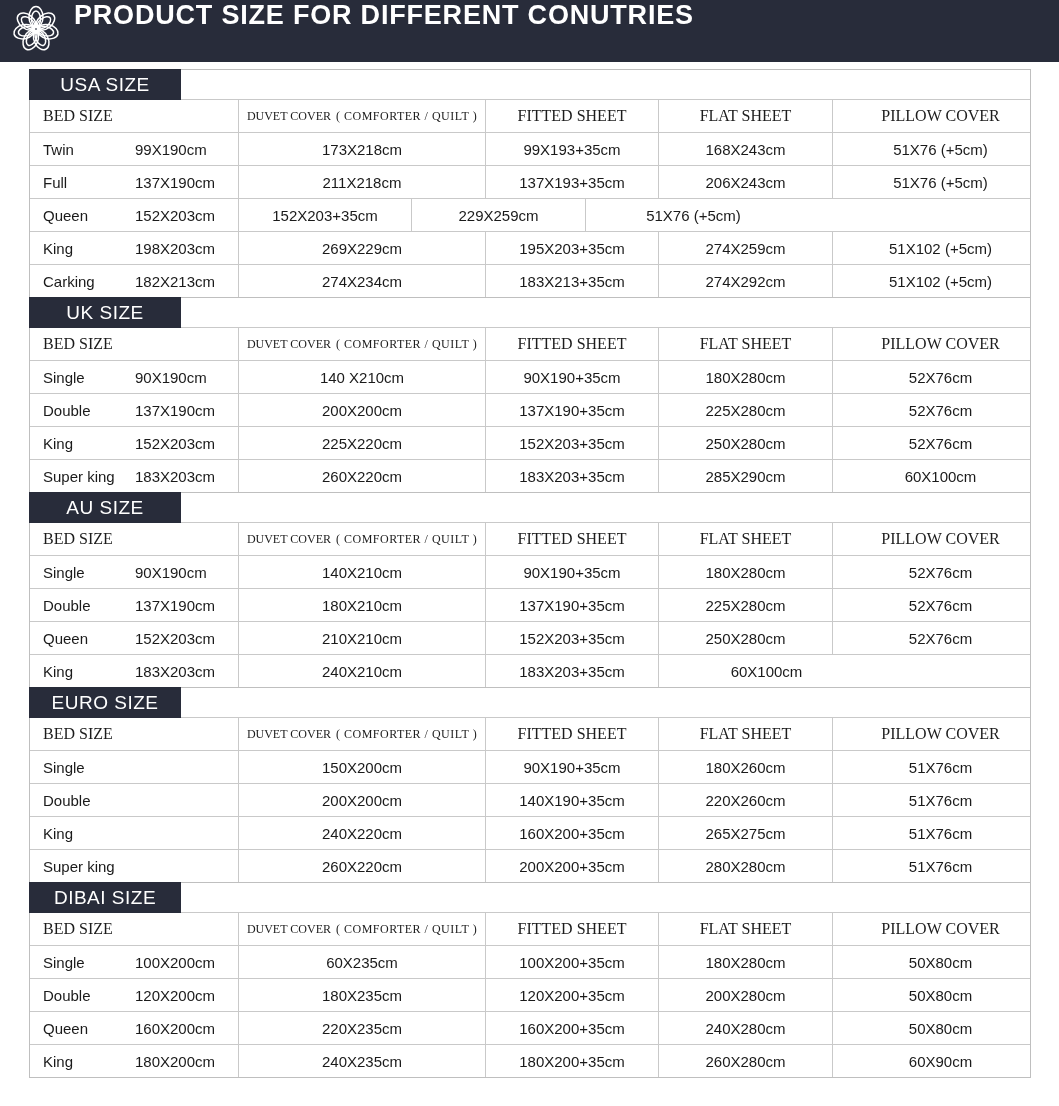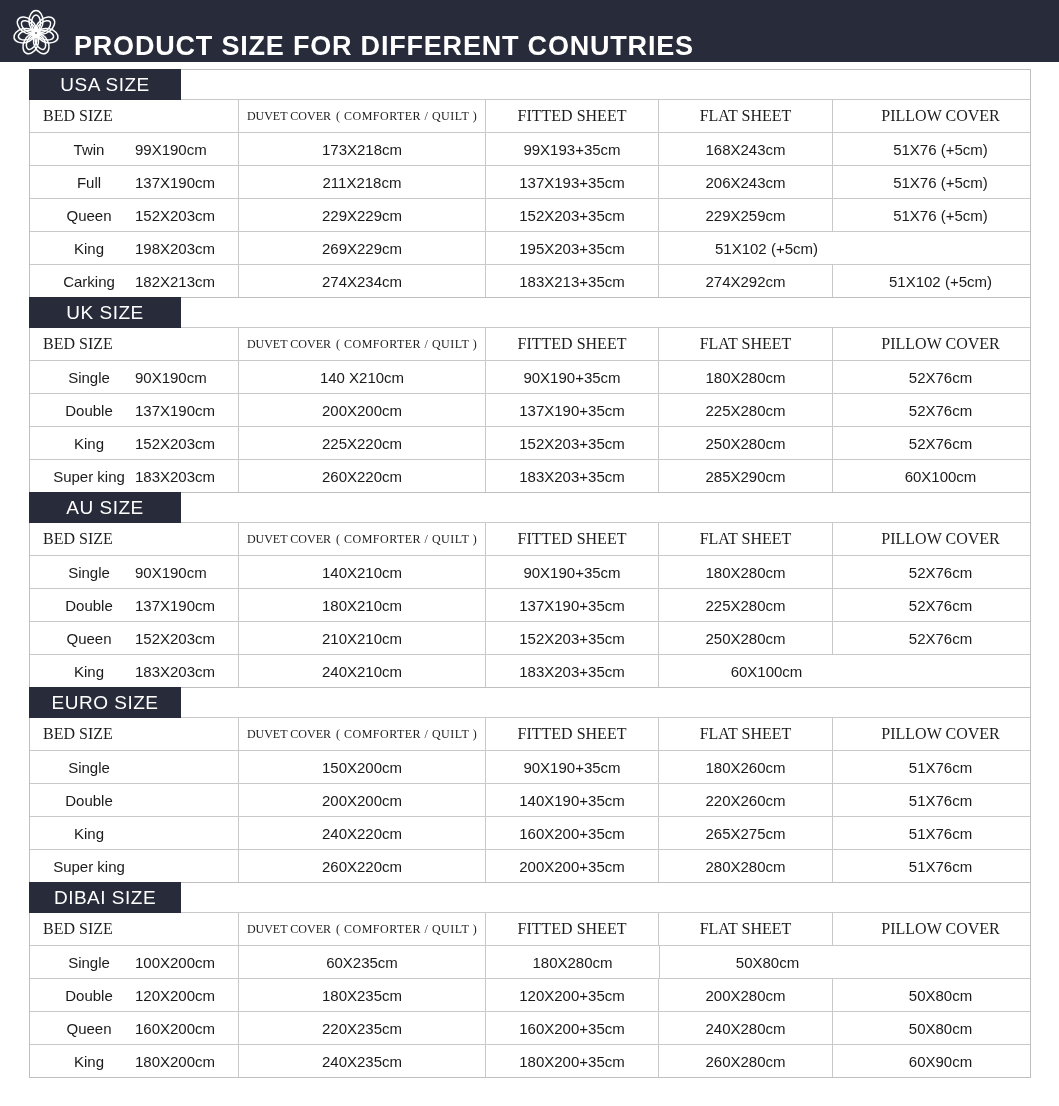--- a/index.html
+++ b/index.html
@@ -8,21 +8,21 @@
     background: #ffffff;
     font-family: "Liberation Sans", sans-serif;
     color: #1a1a1a;
     overflow: hidden;
   }
   
   .top-bar {
     height: 62px;
     background: #282c3a;
     display: flex;
-    align-items: flex-end;
+    align-items: flex-start;
     padding: 0 10px;
   }
   .logo { width: 52px; height: 58px; display: flex; align-items: center; justify-content: center; flex: 0 0 auto; }
   .logo svg { display: block; }
   .top-title {
     color: #ffffff;
     font-size: 27px;
     letter-spacing: 0.8px;
     margin-left: 12px;
     white-space: nowrap;
@@ -52,21 +52,21 @@
   }
   .cell:first-child { border-left: none; }
   .c-bed    { width: 208px; justify-content: flex-start; padding-left: 13px; }
   .c-duvet  { width: 247px; }
   .c-fitted { width: 173px; }
   .c-flat   { width: 174px; }
   .c-pillow { width: 198px; padding-left: 18px; }
   .thead .cell { font-size: 16px; color: #1c1c1c; font-family: Liberation Serif, serif; }
   .duvet-main { font-size: 12px; }
   .duvet-sub  { font-size: 12px; margin-left: 5px; letter-spacing: 0.5px; }
-  .bed-name { display: inline-block; width: 92px; text-align: center; }
+  .bed-name { display: inline-block; width: 92px; }
   .bed-dim  { display: inline-block; }
 </style>
 </head>
 <body>
 
 <header class="top-bar">
   <div class="logo">
     <svg width="50" height="50" viewBox="0 0 100 100" aria-hidden="true">
       <g fill="none" stroke="#ffffff" stroke-width="3">
         <g>
@@ -142,33 +142,33 @@
     <div class="cell c-fitted">137X193+35cm</div>
     <div class="cell c-flat">206X243cm</div>
     <div class="cell c-pillow">51X76 (+5cm)</div>
   </div>
 
   <div class="row data-row">
     <div class="cell c-bed">
       <span class="bed-name">Queen</span>
       <span class="bed-dim">152X203cm</span>
     </div>
-    <div class="cell c-duvet">229X229cm</div>
     <div class="cell c-fitted">152X203+35cm</div>
     <div class="cell c-flat">229X259cm</div>
     <div class="cell c-pillow">51X76 (+5cm)</div>
   </div>
 
   <div class="row data-row">
     <div class="cell c-bed">
       <span class="bed-name">King</span>
       <span class="bed-dim">198X203cm</span>
     </div>
     <div class="cell c-duvet">269X229cm</div>
     <div class="cell c-fitted">195X203+35cm</div>
+    <div class="cell c-flat">274X259cm</div>
     <div class="cell c-pillow">51X102 (+5cm)</div>
   </div>
 
   <div class="row data-row">
     <div class="cell c-bed">
       <span class="bed-name">Carking</span>
       <span class="bed-dim">182X213cm</span>
     </div>
     <div class="cell c-duvet">274X234cm</div>
     <div class="cell c-fitted">183X213+35cm</div>
@@ -382,20 +382,21 @@
       <div class="cell c-flat">FLAT SHEET</div>
       <div class="cell c-pillow">PILLOW COVER</div>
     </div>
     <div class="tbody">
   <div class="row data-row">
     <div class="cell c-bed">
       <span class="bed-name">Single</span>
       <span class="bed-dim">100X200cm</span>
     </div>
     <div class="cell c-duvet">60X235cm</div>
+    <div class="cell c-fitted">100X200+35cm</div>
     <div class="cell c-flat">180X280cm</div>
     <div class="cell c-pillow">50X80cm</div>
   </div>
 
   <div class="row data-row">
     <div class="cell c-bed">
       <span class="bed-name">Double</span>
       <span class="bed-dim">120X200cm</span>
     </div>
     <div class="cell c-duvet">180X235cm</div>

